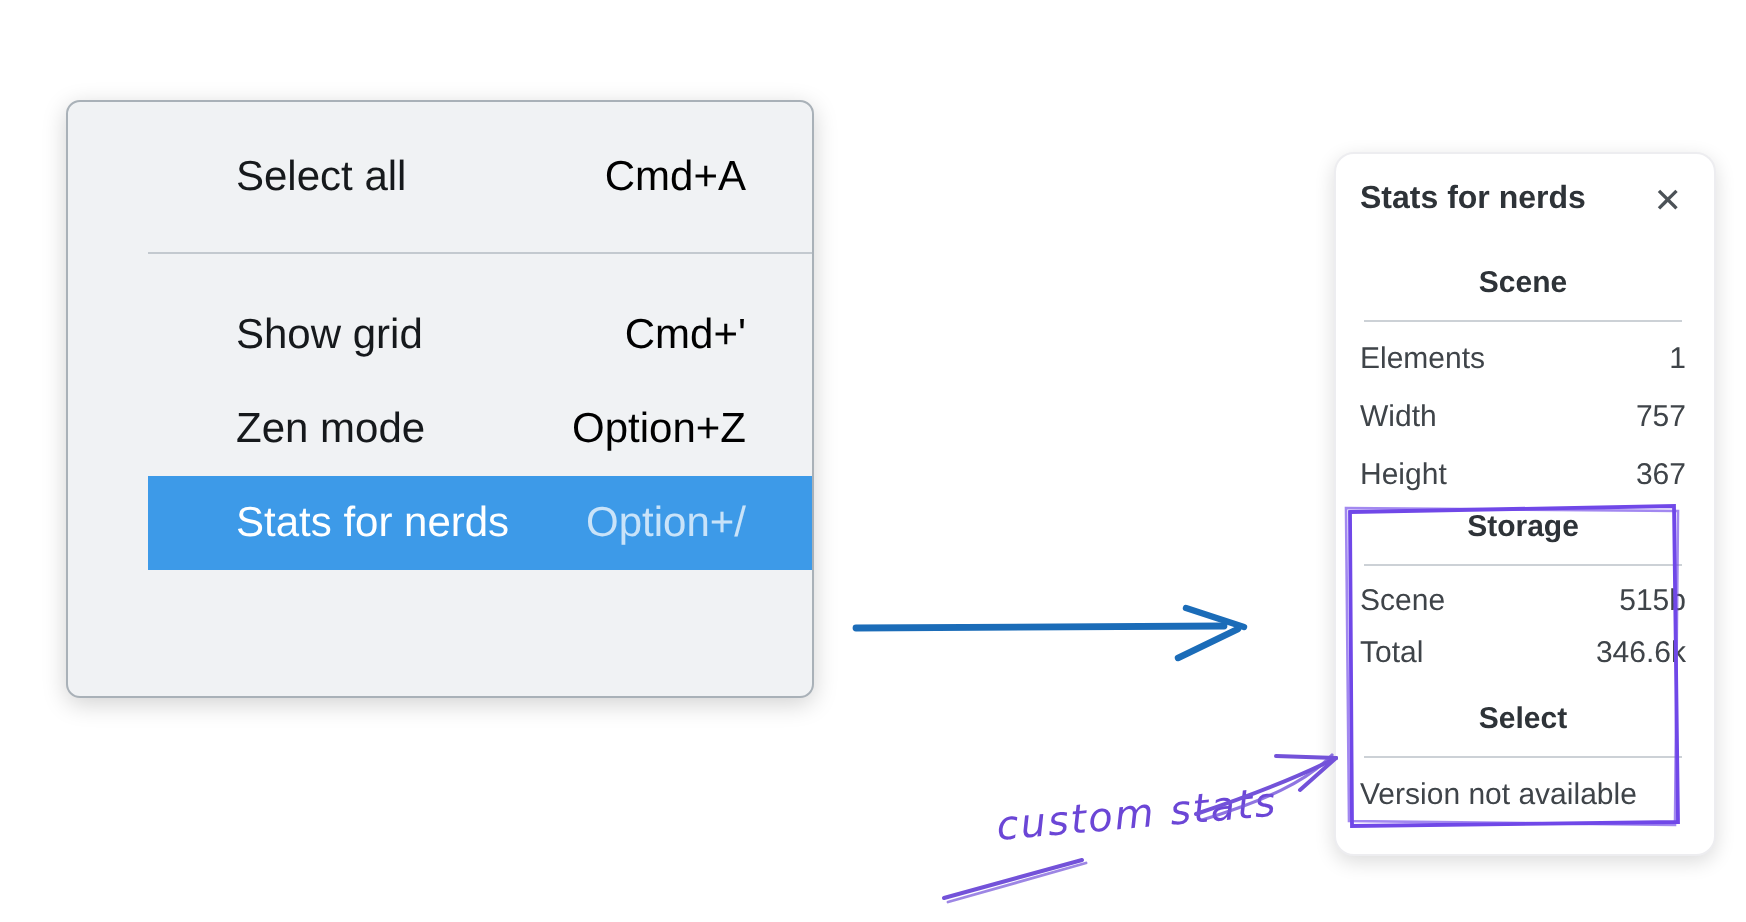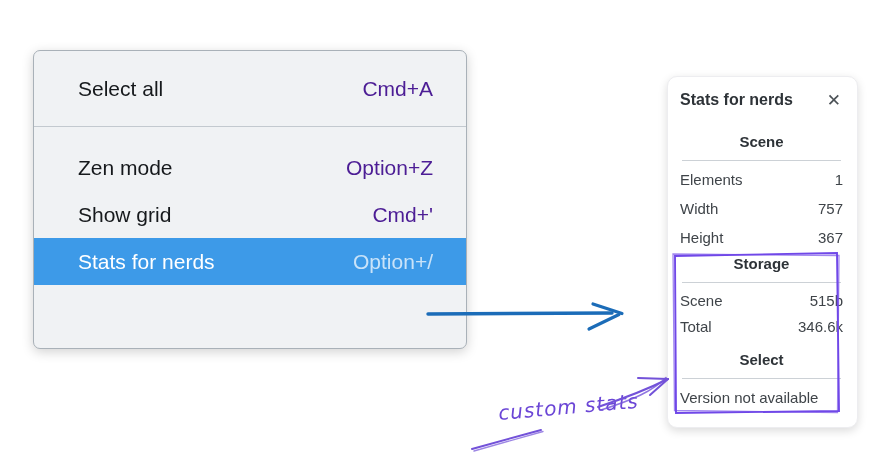--- a/index.html
+++ b/index.html
@@ -4,36 +4,36 @@
 <style>
   * { margin:0; padding:0; box-sizing:border-box; }
   html,body { background:#ffffff; }
   body {
     width:873px; height:461px; position:relative; overflow:hidden;
     font-family:"Liberation Sans", sans-serif;
   }
 
   
   .menu {
-    position:absolute; left:33px; top:50px; width:434px; height:299px;
+    position:absolute; left:33px; top:50px; width:374px; height:299px;
     background:#f0f2f4;
     border:1.5px solid #a9b1b8;
     border-radius:7px;
     box-shadow:0 3px 12px rgba(0,0,0,0.18);
-    display:flex; flex-direction:column;
+    display:flex; flex-direction:column;padding-left:40px;
   }
   .menu-group-top { padding-top:14px; }
   .menu-group-bottom { padding-top:17px; }
   .menu-item {
     height:47px; display:flex; align-items:center; justify-content:space-between;
     padding:0 33px 0 44px;
     font-size:21px; color:#16191c; cursor:default;
   }
   .menu-item.first { height:48px; margin-bottom:13px; }
-  .menu-item .shortcut { color:#4c1d95; }
+  .menu-item .shortcut { color:#000000; }
   .menu-item.highlighted { background:#3d9ae8; color:#ffffff; }
   .menu-item.highlighted .shortcut { color:rgba(255,255,255,0.72); }
   .menu-separator { border-top:1.5px solid #c3c9cf; }
 
   
   .panel {
     position:absolute; left:667px; top:76px; width:191px; height:352px;
     background:#ffffff; border:1px solid #ededf0; border-radius:10px;
     box-shadow:0 3px 10px rgba(0,0,0,0.14);
     padding:12px 14px 10px 12px;
@@ -75,26 +75,26 @@
 <div class="menu">
   <div class="menu-group-top">
     <div class="menu-item first">
       <span>Select all</span>
       <span class="shortcut">Cmd+A</span>
     </div>
   </div>
   <div class="menu-separator"></div>
   <div class="menu-group-bottom">
     <div class="menu-item">
+      <span>Show grid</span>
+      <span class="shortcut">Cmd+'</span>
+    </div>
+    <div class="menu-item">
       <span>Zen mode</span>
       <span class="shortcut">Option+Z</span>
-    </div>
-    <div class="menu-item">
-      <span>Show grid</span>
-      <span class="shortcut">Cmd+'</span>
     </div>
     <div class="menu-item highlighted">
       <span>Stats for nerds</span>
       <span class="shortcut">Option+/</span>
     </div>
   </div>
 </div>
 
 <div class="panel">
   <div class="panel-title-row">

